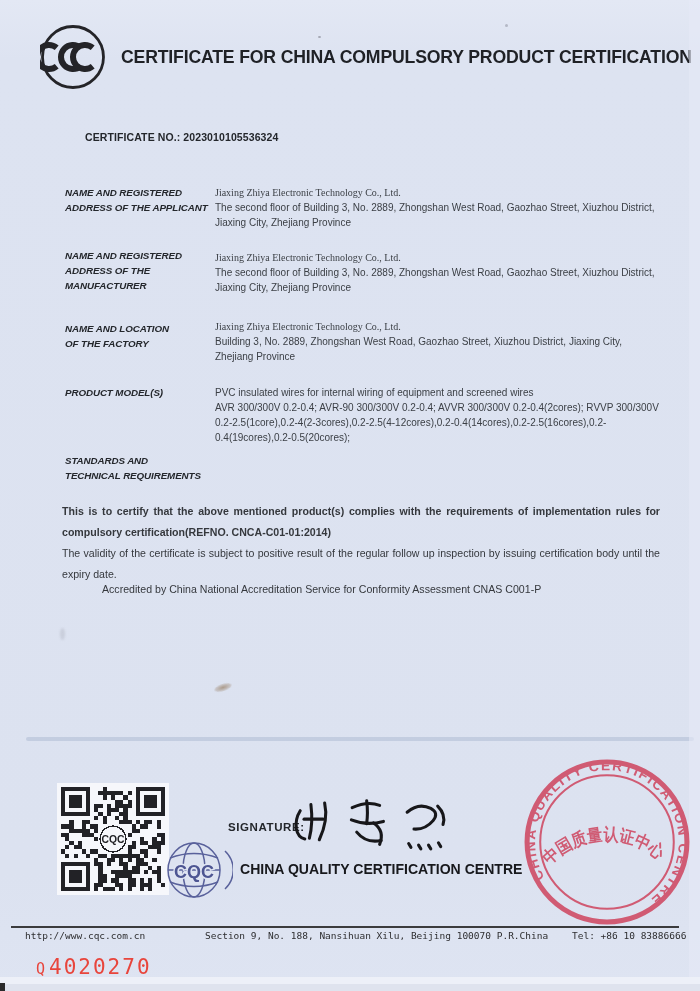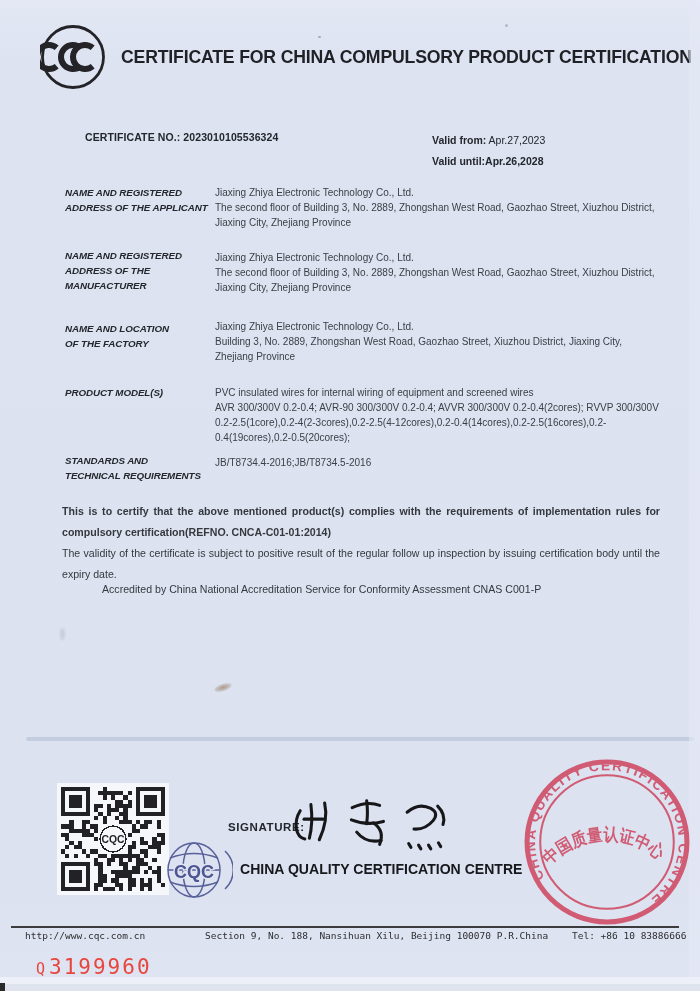--- a/index.html
+++ b/index.html
@@ -18,21 +18,21 @@
   
   .certno{left:85px; top:131px; font-size:10.5px; font-weight:bold; color:#23262b; letter-spacing:0.1px;}
   .valid{left:432px; top:130px; font-size:10.5px; line-height:21px; color:#23262b;}
   .valid b{font-weight:bold;}
   
   .lbl{
     width:152px; font-size:9.8px; font-weight:bold; color:#24272c;
     line-height:15px; white-space:pre-line; letter-spacing:-0.1px;font-style:italic;
   }
   .val{width:448px; font-size:10px; color:#3c4046; line-height:15px;}
-  .val .vname{margin:0 0 0 0;}
+  .val .vname{margin:0 0 0 0;font-family:Liberation Serif, serif;}
   
   .para{
     left:62px; width:598px; font-size:10.6px; color:#35383d; line-height:20.8px;
     text-align:justify;
   }
   .para.nojust{text-align:left;margin-left:40px;}
   
   .band{left:26px; top:737px; width:668px; height:4px; background:rgba(175,187,211,0.55); border-radius:2px;}
   
   .qrnote{left:163px; top:763px; width:482px; text-align:center; font-size:9.5px; color:#3a3d42;}
@@ -80,24 +80,20 @@
       <path d="M 7.7 -9.2 A 12 12 0 1 0 7.7 9.2"></path>
       <path d="M 7.7 -9.2 A 12 12 0 1 0 7.7 9.2" transform="translate(12,0)"></path>
     </g>
   </svg>
   <div class="abs title">CERTIFICATE FOR CHINA COMPULSORY PRODUCT CERTIFICATION</div>
 
   <div class="abs certno">
     <span>CERTIFICATE NO.:</span>
     <span>2023010105536324</span>
   </div>
-  <div class="abs valid">
-    <div><b>Valid from:</b> <span>Apr.27,2023</span></div>
-    <div><b>Valid until:</b><b>Apr.26,2028</b></div>
-  </div>
 
   <div class="abs lbl" style="left:65px; top:185px;">NAME AND REGISTERED
 ADDRESS OF THE APPLICANT</div>
   <div class="abs val" style="left:215px; top:185px;">
     <div class="vname">Jiaxing Zhiya Electronic Technology Co., Ltd.</div>
     <div>The second floor of Building 3, No. 2889, Zhongshan West Road, Gaozhao Street, Xiuzhou District, Jiaxing City, Zhejiang Province</div>
   </div>
 
   <div class="abs lbl" style="left:65px; top:248px;">NAME AND REGISTERED
 ADDRESS OF THE
@@ -115,21 +111,20 @@
   </div>
 
   <div class="abs lbl" style="left:65px; top:385px;">PRODUCT MODEL(S)</div>
   <div class="abs val" style="left:215px; top:385px;">
     <div>PVC insulated wires for internal wiring of equipment and screened wires</div>
     <div>AVR 300/300V 0.2-0.4; AVR-90 300/300V 0.2-0.4; AVVR 300/300V 0.2-0.4(2cores); RVVP 300/300V 0.2-2.5(1core),0.2-4(2-3cores),0.2-2.5(4-12cores),0.2-0.4(14cores),0.2-2.5(16cores),0.2-0.4(19cores),0.2-0.5(20cores);</div>
   </div>
 
   <div class="abs lbl" style="left:65px; top:453px;">STANDARDS AND
 TECHNICAL REQUIREMENTS</div>
-  <div class="abs val" style="left:215px; top:455px;">JB/T8734.4-2016;JB/T8734.5-2016</div>
 
   <div class="abs para" style="top:501px;font-weight:bold;">This is to certify that the above mentioned product(s) complies with the requirements of implementation rules for compulsory certification(REFNO. CNCA-C01-01:2014)</div>
   <div class="abs para" style="top:543px;">The validity of the certificate is subject to positive result of the regular follow up inspection by issuing certification body until the expiry date.</div>
   <div class="abs para nojust" style="top:579px;">Accredited by China National Accreditation Service for Conformity Assessment CNAS C001-P</div>
 
   <div class="abs stain1"></div>
   <div class="abs stain2"></div>
   <div class="abs speck-a"></div>
   <div class="abs speck-b"></div>
   <div class="abs band"></div>
@@ -383,19 +378,19 @@
     <text class="seal-fill" font-size="17" font-weight="bold" textLength="120" lengthAdjust="spacingAndGlyphs" font-family="Liberation Sans, sans-serif">
       <textPath href="#sealArcCn">中国质量认证中心</textPath>
     </text>
   </svg>
 
   <div class="abs footline"></div>
   <div class="abs foot url">http://www.cqc.com.cn</div>
   <div class="abs foot addr">Section 9, No. 188, Nansihuan Xilu, Beijing 100070 P.R.China</div>
   <div class="abs foot tel">Tel: +86 10 83886666</div>
   <div class="abs serial">
-    <span class="q">Q</span><span class="num">3199960</span>
+    <span class="q">Q</span><span class="num">4020270</span>
   </div>
 
   <div class="abs strip1"></div>
   <div class="abs strip2"></div>
   <div class="abs notch"></div>
 </div>
 
 </body></html>

